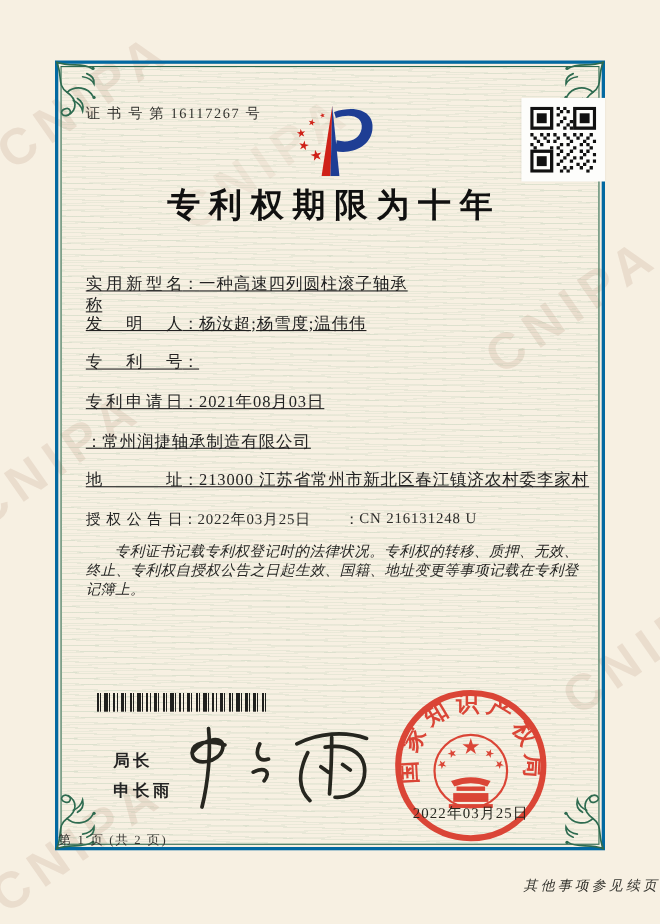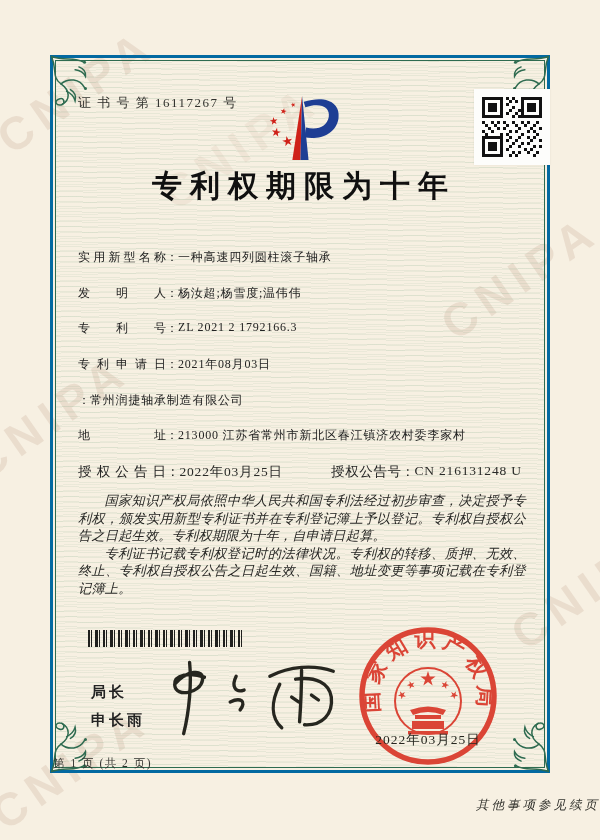--- a/index.html
+++ b/index.html
@@ -45,48 +45,48 @@
     position:absolute;left:421px;top:31px;width:76px;height:76px;
     background:#fdfdfb;z-index:4;display:flex;align-items:center;justify-content:center;
     box-shadow:0 0 2px rgba(0,0,0,.08);
   }
   .title{
     position:absolute;left:0;right:0;top:108px;z-index:4;
     text-align:center;font-size:30px;font-weight:700;color:#101010;
     letter-spacing:8px;padding-left:8px;
   }
   .fields{position:absolute;left:25px;right:22px;top:191px;z-index:4;}
-  .frow{height:35.7px;display:flex;font-size:12px;color:#222;}
+  .frow{height:35.7px;display:flex;font-size:15px;color:#222;text-decoration:underline;}
   .flabel{
     flex:none;width:88px;display:inline-block;
     text-align:justify;text-align-last:justify;color:#222;
   }
   .fcolon{flex:none;}
   .fvalue{letter-spacing:.8px;white-space:nowrap;}
-  .grant-row{display:flex;height:35.7px;font-size:13.5px;gap:18px;}
+  .grant-row{display:flex;height:35.7px;font-size:13.5px;}
   .grant-g1{display:flex;width:235px;flex:none;}
   .grant-g2{display:flex;}
   .grant-g2 .flabel{width:70px;}
   .paras{
     position:absolute;left:25px;right:21px;top:434px;z-index:4;
     font-size:13.2px;line-height:17.6px;color:#262624;
     font-style:italic;letter-spacing:.2px;text-align:justify;
   }
   .paras p{margin:0;text-indent:2em;}
   .barcode{
     position:absolute;left:35px;top:572px;width:156px;height:17px;z-index:4;
     background:
       repeating-linear-gradient(90deg,
         #20201e 0 2px, rgba(0,0,0,0) 2px 3px,
         #20201e 3px 4px, rgba(0,0,0,0) 4px 7px,
         #20201e 7px 10px, rgba(0,0,0,0) 10px 11px,
         #20201e 11px 12px, rgba(0,0,0,0) 12px 15px);
   }
   .signer{
-    position:absolute;left:38px;top:620px;z-index:5;
+    position:absolute;left:50px;top:620px;z-index:5;
     font-family:"Liberation Sans","DejaVu Sans",sans-serif;
     font-size:15px;font-weight:600;color:#242424;
     line-height:28px;letter-spacing:3px;
   }
   .signature{position:absolute;left:92px;top:594px;width:218px;height:96px;z-index:5;}
   .seal{position:absolute;left:300px;top:563px;width:150px;height:150px;z-index:4;opacity:.93;}
   .seal-date{
     position:absolute;left:300px;top:673px;width:150px;z-index:6;
     text-align:center;font-size:13.5px;letter-spacing:1px;color:#26261f;
   }
@@ -200,21 +200,20 @@
         <span class="fvalue">一种高速四列圆柱滚子轴承</span>
     </div>
     <div class="frow">
       <span class="flabel">发明人</span>
         <span class="fcolon">：</span>
         <span class="fvalue">杨汝超;杨雪度;温伟伟</span>
     </div>
     <div class="frow">
       <span class="flabel">专利号</span>
         <span class="fcolon">：</span>
-        <span class="fvalue">ZL 2021 2 1792166.3</span>
     </div>
     <div class="frow">
       <span class="flabel">专利申请日</span>
         <span class="fcolon">：</span>
         <span class="fvalue">2021年08月03日</span>
     </div>
     <div class="frow">
         <span class="fcolon">：</span>
         <span class="fvalue">常州润捷轴承制造有限公司</span>
     </div>
@@ -223,29 +222,27 @@
         <span class="fcolon">：</span>
         <span class="fvalue">213000 江苏省常州市新北区春江镇济农村委李家村</span>
     </div>
     <div class="grant-row">
       <span class="grant-g1">
         <span class="flabel">授权公告日</span>
           <span class="fcolon">：</span>
           <span class="fvalue">2022年03月25日</span>
       </span>
       <span class="grant-g2">
-        <span class="flabel">授权公告号</span>
           <span class="fcolon">：</span>
           <span class="fvalue">CN 216131248 U</span>
       </span>
     </div>
   </div>
 
   <div class="paras">
-    <p>国家知识产权局依照中华人民共和国专利法经过初步审查，决定授予专利权，颁发实用新型专利证书并在专利登记簿上予以登记。专利权自授权公告之日起生效。专利权期限为十年，自申请日起算。</p>
     <p>专利证书记载专利权登记时的法律状况。专利权的转移、质押、无效、终止、专利权自授权公告之日起生效、国籍、地址变更等事项记载在专利登记簿上。</p>
   </div>
 
   <div class="barcode"></div>
 
   <div class="signer">
     <div>局长</div>
     <div>申长雨</div>
   </div>
 

